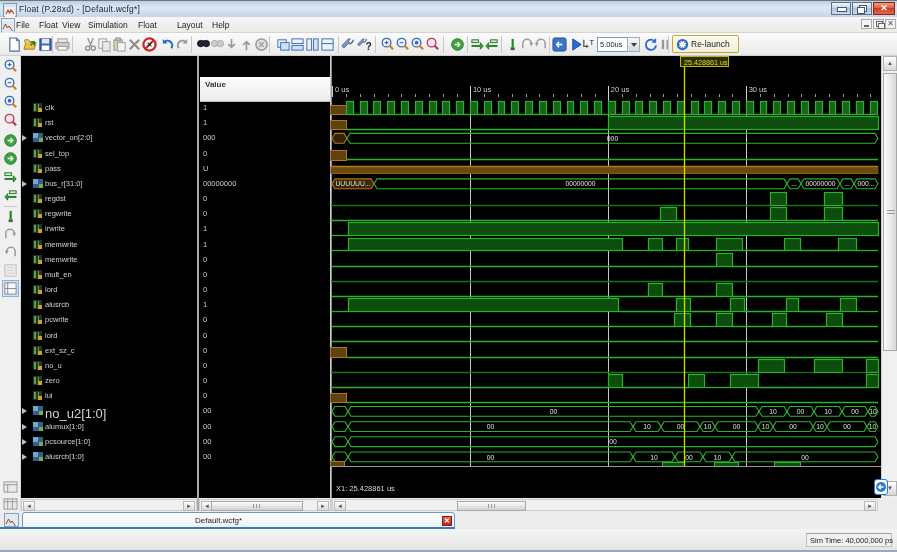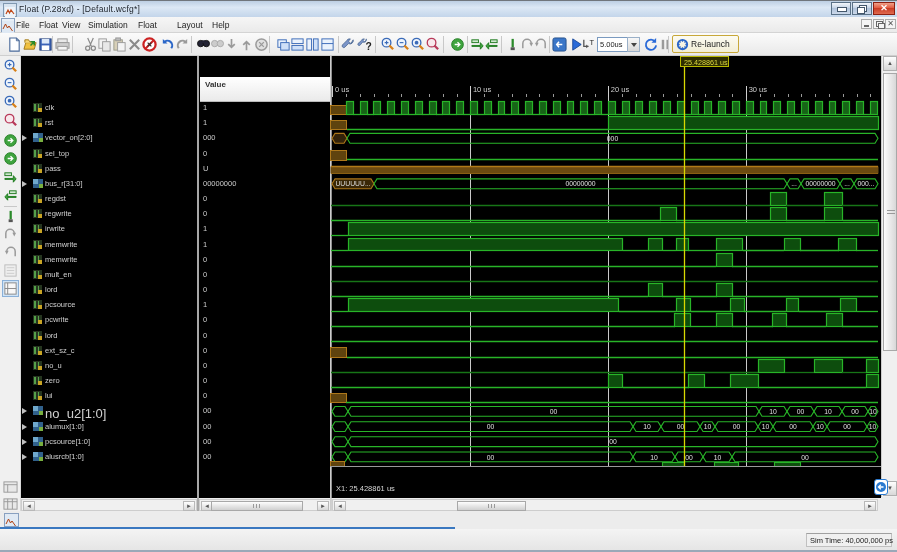--- a/index.html
+++ b/index.html
@@ -368,21 +368,21 @@
         <div style="position:absolute;left:1px;top:1px;width:1.5px;height:7px;background:#55a04a"></div>
         <div style="position:absolute;left:4.5px;top:1px;width:1.5px;height:5px;background:#55a04a"></div>
         <div style="position:absolute;right:0;bottom:0;width:4px;height:4px;background:#c8a425"></div>
       </div>
       <div style="position:absolute;left:45px;top:285px;font-size:7.5px;color:#d0d0d0;white-space:nowrap">lord</div>
       <div style="position:absolute;left:33px;top:300px;width:9px;height:9px;background:#25351f">
         <div style="position:absolute;left:1px;top:1px;width:1.5px;height:7px;background:#55a04a"></div>
         <div style="position:absolute;left:4.5px;top:1px;width:1.5px;height:5px;background:#55a04a"></div>
         <div style="position:absolute;right:0;bottom:0;width:4px;height:4px;background:#c8a425"></div>
       </div>
-      <div style="position:absolute;left:45px;top:300px;font-size:7.5px;color:#d0d0d0;white-space:nowrap">pcsource</div>
+      <div style="position:absolute;left:45px;top:300px;font-size:7.5px;color:#d0d0d0;white-space:nowrap">alusrcb</div>
       <div style="position:absolute;left:33px;top:315px;width:9px;height:9px;background:#25351f">
         <div style="position:absolute;left:1px;top:1px;width:1.5px;height:7px;background:#55a04a"></div>
         <div style="position:absolute;left:4.5px;top:1px;width:1.5px;height:5px;background:#55a04a"></div>
         <div style="position:absolute;right:0;bottom:0;width:4px;height:4px;background:#c8a425"></div>
       </div>
       <div style="position:absolute;left:45px;top:315px;font-size:7.5px;color:#d0d0d0;white-space:nowrap">pcwrite</div>
       <div style="position:absolute;left:33px;top:331px;width:9px;height:9px;background:#25351f">
         <div style="position:absolute;left:1px;top:1px;width:1.5px;height:7px;background:#55a04a"></div>
         <div style="position:absolute;left:4.5px;top:1px;width:1.5px;height:5px;background:#55a04a"></div>
         <div style="position:absolute;right:0;bottom:0;width:4px;height:4px;background:#c8a425"></div>
@@ -783,20 +783,24 @@
     <div style="position:absolute;right:1px;top:1px;width:10px;height:8px;background:linear-gradient(#fefefe,#d8d8d8);border:1px solid #b8b8b8;font-size:6px;color:#555;text-align:center;line-height:8px">►</div>
     <div style="position:absolute;left:124px;top:1px;width:67px;height:8px;background:linear-gradient(#fdfdfd,#d0d0d0);border:1px solid #a8a8a8;">
       <div style="position:absolute;left:50%;top:2px;margin-left:-4px;width:8px;height:4px;background:repeating-linear-gradient(90deg,#999 0,#999 1px,transparent 1px,transparent 3px)"></div>
     </div>
   </div>
 
 <div class="abs" style="left:0;top:511px;width:897px;height:18px;background:#ececec">
   <div class="abs" style="left:4px;top:2px;width:15px;height:14px;background:#dfe9f4;border:1px solid #88a0c0;box-sizing:border-box"><svg width="13" height="12" viewBox="0 0 13 12">
         <path d="M1 8 l2.5-5 2 4 L7 5 l3.5 5" stroke="#b04010" fill="none"></path>
       </svg></div>
+  <div class="abs" style="left:22px;top:1px;width:433px;height:16px;background:linear-gradient(#fdfdfd,#eef2f6);border:1px solid #6a96c8;border-radius:3px 3px 0 0;box-sizing:border-box">
+    <span style="position:absolute;left:172px;top:3px;font-size:8px;color:#222">Default.wcfg*</span>
+    <div class="abs" style="left:419px;top:2.5px;width:10px;height:10px;background:linear-gradient(#e86858,#c02818);border:1px solid #8c1808;box-sizing:border-box;color:#fff;font-size:7px;font-weight:bold;text-align:center;line-height:8px">✕</div>
+  </div>
   <div class="abs" style="left:0;top:16px;width:455px;height:2px;background:#3a78c0"></div>
 </div>
 
 <div class="abs" style="left:0;top:529px;width:897px;height:23px;background:linear-gradient(#f4f4f4,#e4e4e4)">
   <div class="abs" style="left:806px;top:4px;width:86px;height:14px;border:1px solid #c0c0c0;border-top-color:#a0a0a0;background:#f0f0f0;box-sizing:border-box">
       <span style="position:absolute;left:3px;top:2px;font-size:7.5px;color:#222;white-space:nowrap">Sim Time: 40,000,000 ps</span>
     </div>
 </div>
 
 <div class="abs" style="left:874px;top:479px;width:14px;height:16px;background:#fff;border:1px solid #2a7ad0;border-radius:3px;box-sizing:border-box"><svg width="12" height="14" viewBox="0 0 12 14">

